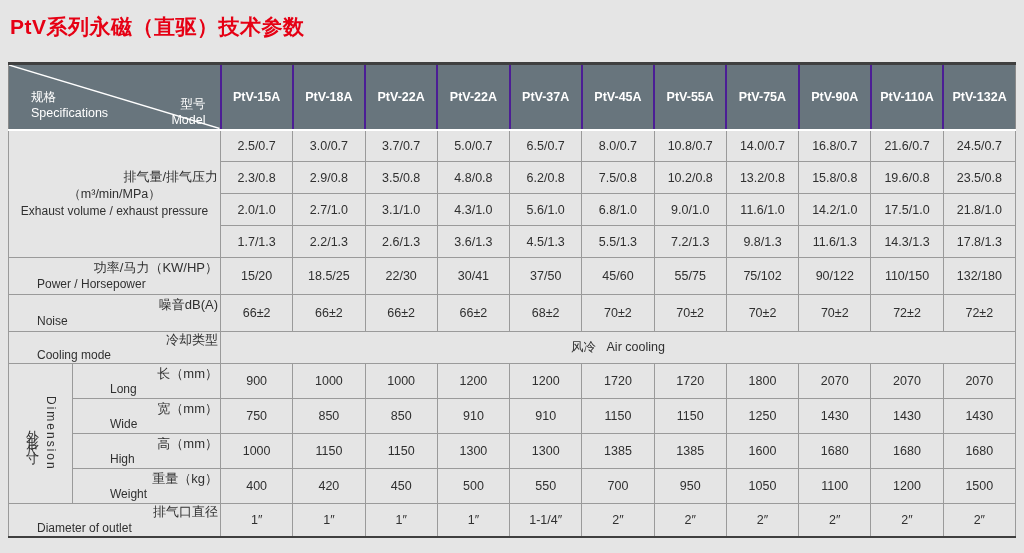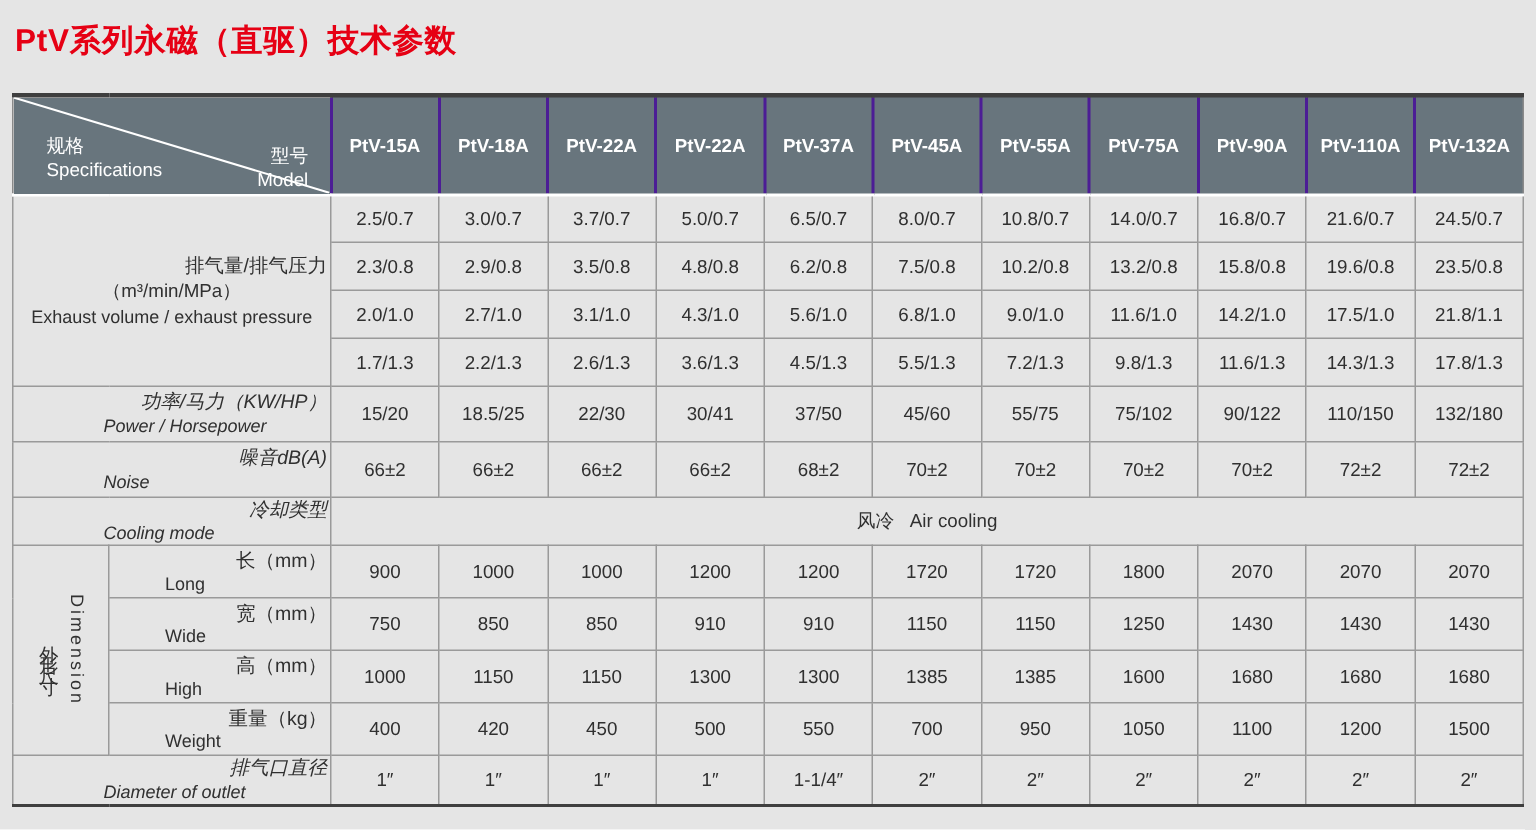--- a/index.html
+++ b/index.html
@@ -43,21 +43,21 @@
   tr.h-pw{height:37px;}
   tr.h-cl{height:31px;margin-top:42px;}
   tr.h-dm{height:35px;}
   tr.h-ot{height:33px;}
 
   td.spec-center{text-align:center;line-height:1.35;}
   td.spec-center .lz{font-size:13px;}
   td.spec-center .lu{font-size:12.5px;text-align:center;}
   td.spec-center .le{font-size:12px;}
 
-  td.row-label{text-align:left;padding-left:60px;line-height:1.25;font-style:italic;}
+  td.row-label{text-align:left;padding-left:28px;line-height:1.25;}
   td.sub-label{text-align:left;padding-left:37px;line-height:1.25;margin-left:28px;}
   .lz{font-size:13px;text-align:right;}
   .le{font-size:12px;}
 
   td.cooling-val{white-space:pre;}
 
   td.dim-side{padding:0;}
   .vwrap{display:flex;justify-content:center;align-items:center;gap:3px;}
   .vzh{writing-mode:vertical-rl;text-orientation:upright;font-size:13px;letter-spacing:7px;}
   .ven{writing-mode:vertical-rl;font-size:12px;letter-spacing:2px;}
@@ -139,21 +139,21 @@
             <td class="val">2.0/1.0</td>
             <td class="val">2.7/1.0</td>
             <td class="val">3.1/1.0</td>
             <td class="val">4.3/1.0</td>
             <td class="val">5.6/1.0</td>
             <td class="val">6.8/1.0</td>
             <td class="val">9.0/1.0</td>
             <td class="val">11.6/1.0</td>
             <td class="val">14.2/1.0</td>
             <td class="val">17.5/1.0</td>
-            <td class="val">21.8/1.1</td>
+            <td class="val">21.8/1.0</td>
           </tr>
           <tr class="h-ex">
             <td class="val">1.7/1.3</td>
             <td class="val">2.2/1.3</td>
             <td class="val">2.6/1.3</td>
             <td class="val">3.6/1.3</td>
             <td class="val">4.5/1.3</td>
             <td class="val">5.5/1.3</td>
             <td class="val">7.2/1.3</td>
             <td class="val">9.8/1.3</td>

